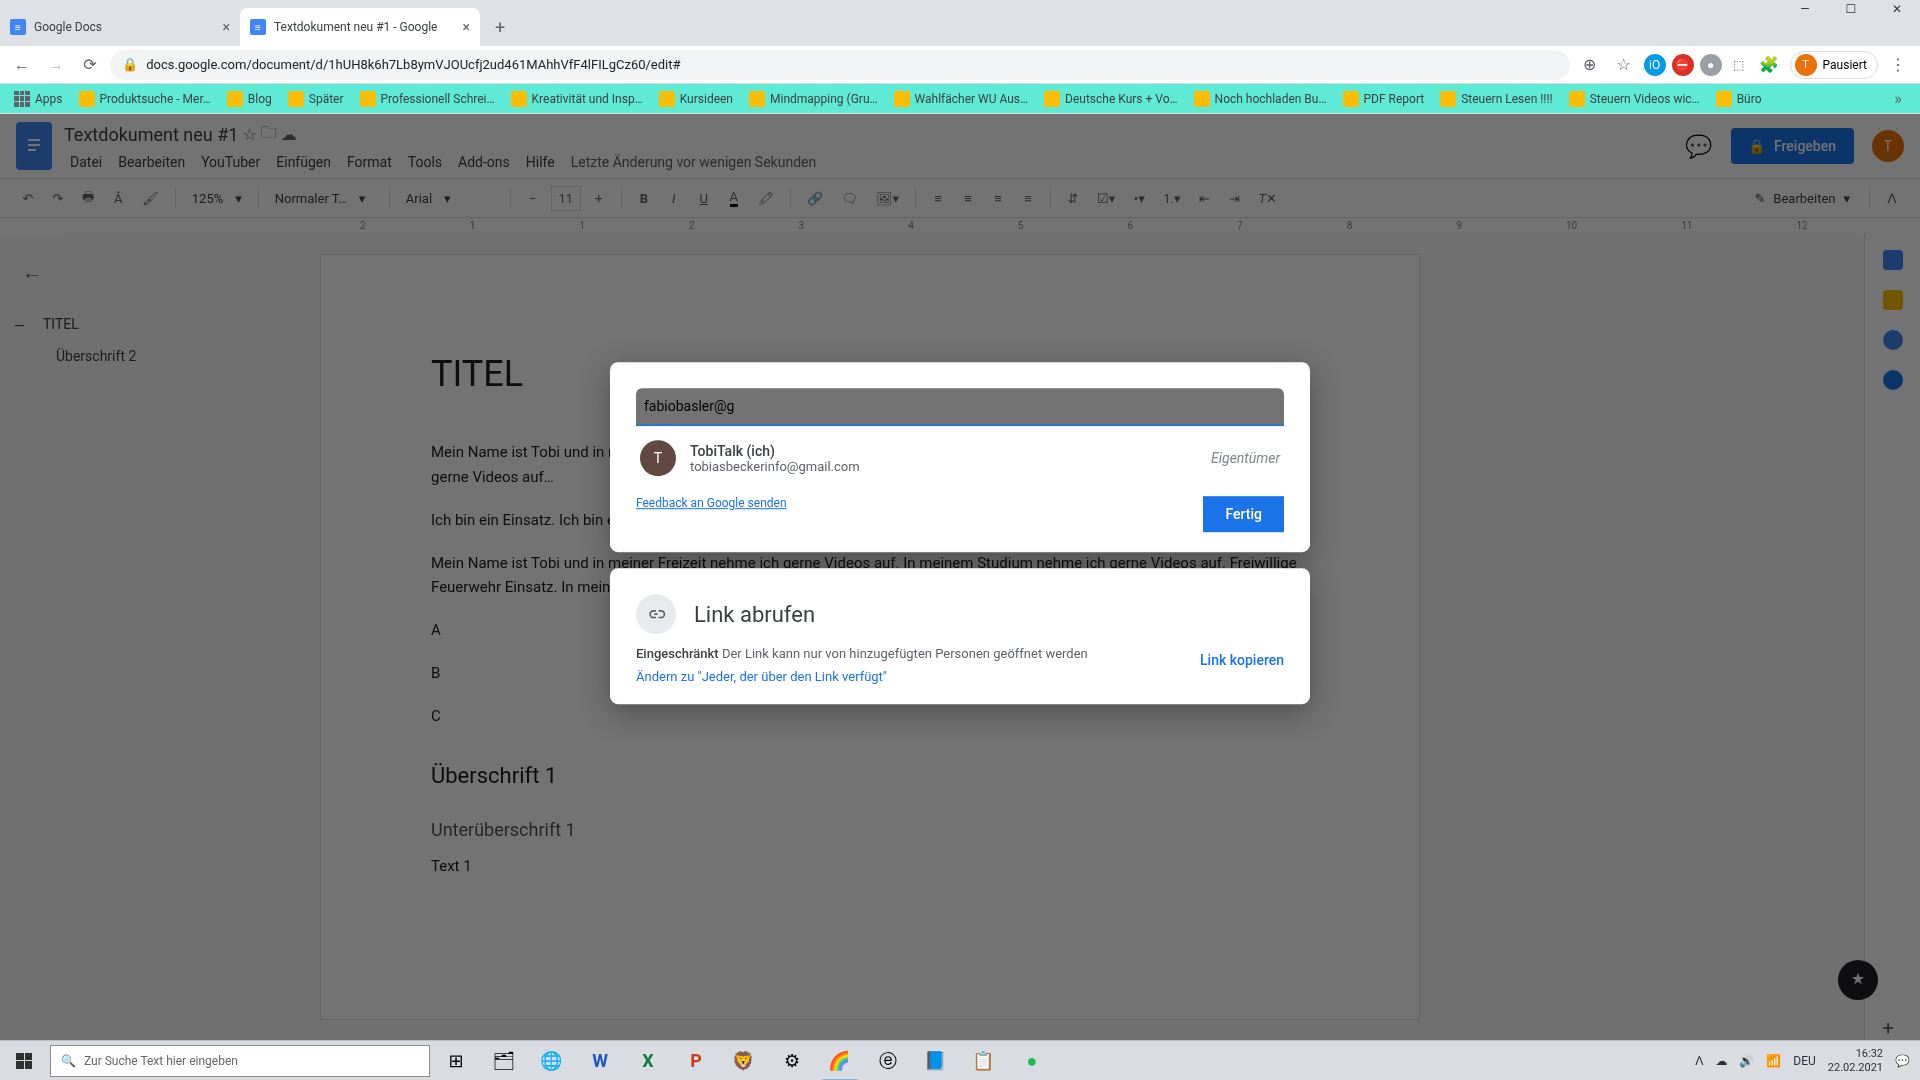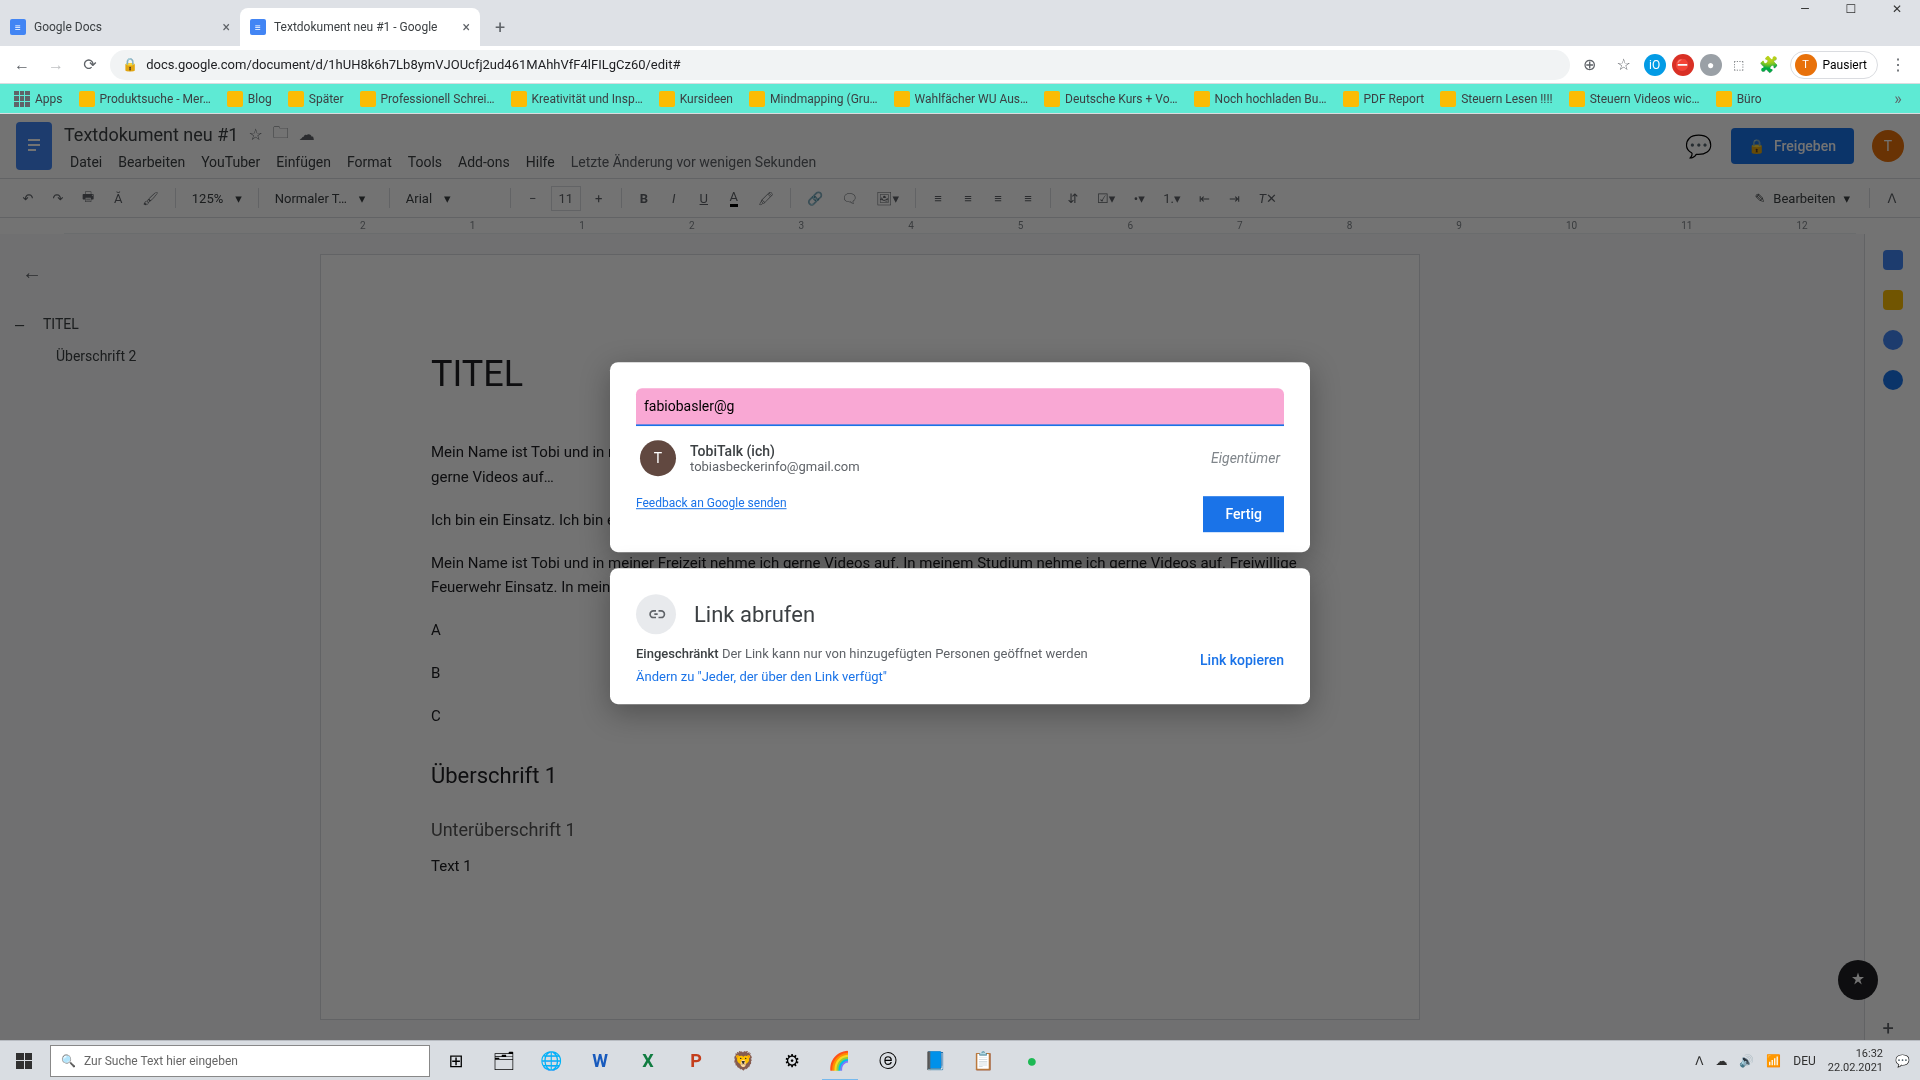--- a/index.html
+++ b/index.html
@@ -27,21 +27,21 @@
 .bkm { display:flex; align-items:center; gap:5px; padding:3px 6px; border-radius:4px; white-space:nowrap;}
 .bkm .ico { width:16px; height:16px; background:#fbbc04; border-radius:2px;}
 .apps-icon { width:16px; height:16px; display:grid; grid-template-columns:1fr 1fr 1fr; gap:1px;}
 .apps-icon span{ background:#5f6368;}
 
 
 .docs-area { position:relative; height:calc(1080px - 46px - 38px - 30px - 40px); }
 .overlay-dim { position:absolute; inset:0; background:rgba(0,0,0,0.55); z-index:50;}
 .docs-header { height:64px; display:flex; align-items:center; padding:8px 16px; gap:12px;}
 .docs-logo { width:36px; height:48px; background:#4285f4; border-radius:4px; position:relative; display:flex; align-items:center; justify-content:center; color:#fff;}
-.doc-title-row { display:flex; align-items:center; gap:10px;}
+.doc-title-row { display:flex; align-items:center; gap:4px;}
 .doc-title { font-size:18px; color:#3c4043;}
 .title-icon { color:#5f6368; font-size:16px;}
 .menus { display:flex; gap:4px; font-size:14px; color:#3c4043; margin-top:4px;}
 .menus span{ padding:2px 6px; }
 .last-edit{ color:#5f6368; padding:2px 6px;}
 .docs-header-right{ margin-left:auto; display:flex; align-items:center; gap:18px;}
 .share-btn { background:#1a73e8; color:#fff; border-radius:4px; height:36px; padding:0 18px; display:flex; align-items:center; gap:8px; font-size:14px; font-weight:500;}
 .avatar-lg{ width:32px; height:32px; border-radius:50%; background:#e8710a; display:flex; align-items:center; justify-content:center; color:#fff; font-size:14px;}
 
 .toolbar { height:40px; border-top:1px solid #dadce0; border-bottom:1px solid #dadce0; display:flex; align-items:center; padding:0 16px; gap:6px; font-size:13px; color:#3c4043;}
@@ -78,21 +78,21 @@
 
 .dialog-wrap{ position:absolute; left:50%; top:50%; transform:translate(-50%,-60%); z-index:100; width:700px;}
 .dialog{ background:#fff; border-radius:8px; box-shadow:0 8px 30px rgba(0,0,0,.3); padding:26px 26px 20px 26px; margin-bottom:16px;}
 .dlg-head{ display:flex; align-items:center; gap:18px; margin-bottom:18px;}
 .dlg-icon{ width:40px; height:40px; border-radius:50%; background:#1a73e8; display:flex; align-items:center; justify-content:center;}
 .dlg-icon svg{ fill:#fff;}
 .dlg-icon.grey{ background:#e8eaed;}
 .dlg-icon.grey svg{ fill:#5f6368;}
 .dlg-title{ font-size:22px; color:#3c4043;}
 .dlg-gear{ margin-left:auto; color:#5f6368;}
-.share-input{ width:100%; border:none; border-bottom:2px solid #1a73e8; padding:10px 8px; font-size:14px; outline:none; background:#f9a8d4; border-radius:6px 6px 0 0;}
+.share-input{ width:100%; border:none; border-bottom:2px solid #1a73e8; padding:10px 8px; font-size:14px; outline:none; background:#737373; border-radius:6px 6px 0 0;}
 .person-row{ display:flex; align-items:center; gap:14px; padding:14px 4px 10px 4px;}
 .p-avatar{ width:36px; height:36px; border-radius:50%; background:#614840; display:flex; align-items:center; justify-content:center; color:#fff; font-size:14px;}
 .p-meta{ flex:1;}
 .p-name{ font-size:14px; font-weight:500; color:#3c4043;}
 .p-mail{ font-size:13px; color:#5f6368;}
 .p-role{ font-size:14px; color:#80868b; font-style:italic;}
 .dlg-foot{ display:flex; align-items:flex-start; margin-top:10px;}
 .feedback{ font-size:12px; color:#1a73e8; text-decoration:underline;}
 .done-btn{ margin-left:auto; background:#1a73e8; color:#fff; border:none; border-radius:0; padding:10px 22px; font-size:14px; font-weight:500;}
 .link-desc{ font-size:13px; color:#5f6368; margin-top:4px;}

